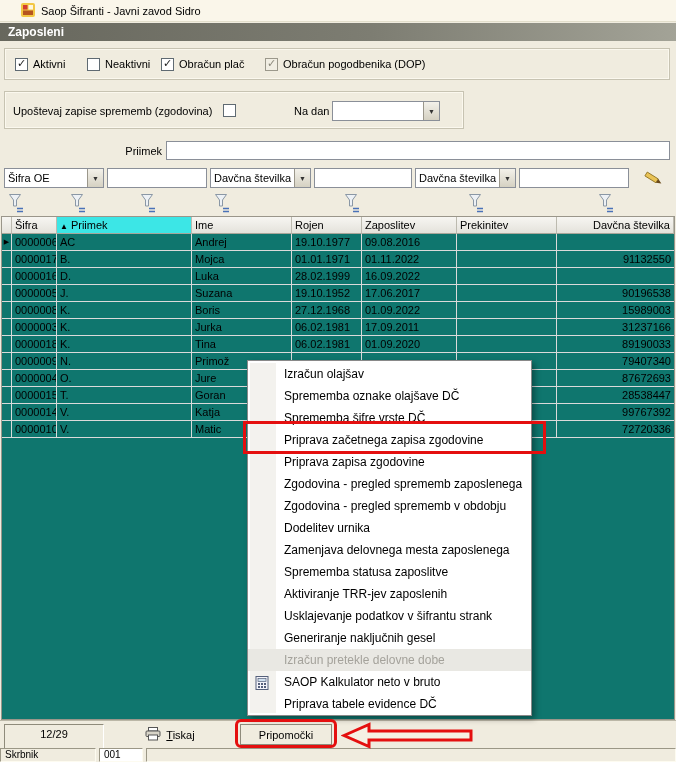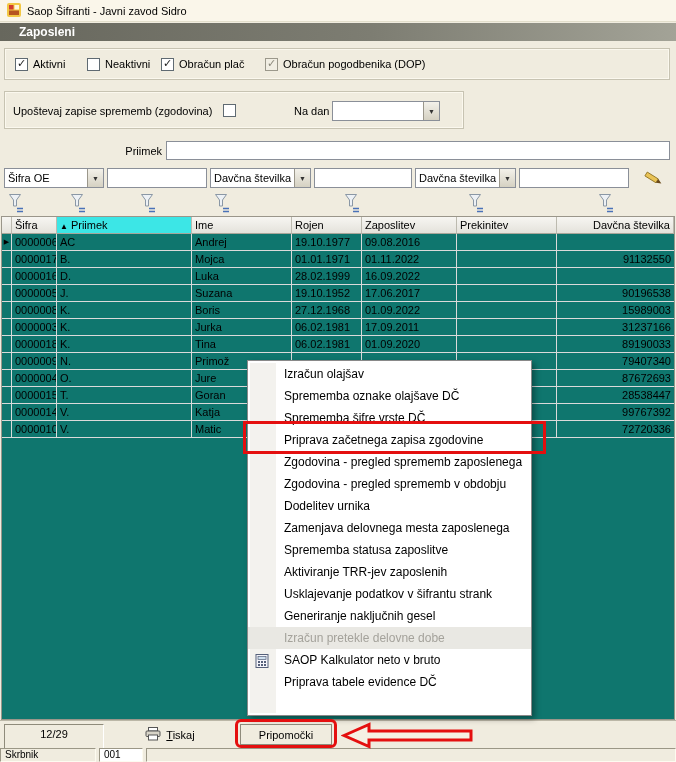--- a/index.html
+++ b/index.html
@@ -1,24 +1,24 @@
 <!DOCTYPE html>
 <html style="--red: #E40F0F; --cyan: #3CE6E6;"><head>
 <meta charset="utf-8">
 <style>
   *{box-sizing:border-box;margin:0;padding:0}
   body{margin:0;background:#6f6f6f;font-family:"Liberation Sans","DejaVu Sans",sans-serif}
   .window{position:relative;width:676px;height:762px;background:#F0ECDF;overflow:hidden;font-size:11px;color:#000}
 
   
-  .titlebar{position:absolute;left:0;top:0;width:676px;height:22px;background:#FAF6EA;display:flex;align-items:center;gap:6px;padding-left:7px;border-bottom:1px solid #E2DECB}
+  .titlebar{position:absolute;left:0;top:0;width:676px;height:22px;background:#FAF6EA;display:flex;align-items:center;gap:6px;padding-left:21px;border-bottom:1px solid #E2DECB}
   .title-text{font-size:11px}
 
   
-  .section-header{position:absolute;left:0;top:23px;width:676px;height:18px;background:linear-gradient(to right,#67675D,#7D7D72 55%,#A3A397);color:#fff;font-weight:bold;font-size:12px;line-height:18px;padding-left:19px}
+  .section-header{position:absolute;left:0;top:23px;width:676px;height:18px;background:linear-gradient(to right,#67675D,#7D7D72 55%,#A3A397);color:#fff;font-weight:bold;font-size:12px;line-height:18px;padding-left:8px}
 
   
   .groupbox{position:absolute;border:1px solid #C7C3B2;box-shadow:inset 0 0 0 1px #FBF8EE}
   .gb1{left:4px;top:48px;width:666px;height:32px}
   .gb2{left:4px;top:91px;width:460px;height:38px}
 
   .cb-field{position:absolute;top:9px;display:flex;gap:5px;height:14px}
   .cb{display:inline-block;width:13px;height:13px;background:#fff;border:1px solid #5F6A72;position:relative;flex:none}
   .cb.checked::after{content:"✓";position:absolute;left:1px;top:-2px;font-size:11px;font-weight:bold;color:#1b1b1b}
   .cb.disabled{background:#F1EEE3;border-color:#9B988B}
@@ -333,20 +333,21 @@
           <div class="tcell c7">72720336</div>
         </div>
       </div>
   </div>
 
   <div class="context-menu">
       <div class="menu-item"><span>Izračun olajšav</span></div>
       <div class="menu-item"><span>Sprememba oznake olajšave DČ</span></div>
       <div class="menu-item"><span>Sprememba šifre vrste DČ</span></div>
       <div class="menu-item"><span>Priprava začetnega zapisa zgodovine</span></div>
+      <div class="menu-item"><span>Priprava zapisa zgodovine</span></div>
       <div class="menu-item"><span>Zgodovina - pregled sprememb zaposlenega</span></div>
       <div class="menu-item"><span>Zgodovina - pregled sprememb v obdobju</span></div>
       <div class="menu-item"><span>Dodelitev urnika</span></div>
       <div class="menu-item"><span>Zamenjava delovnega mesta zaposlenega</span></div>
       <div class="menu-item"><span>Sprememba statusa zaposlitve</span></div>
       <div class="menu-item"><span>Aktiviranje TRR-jev zaposlenih</span></div>
       <div class="menu-item"><span>Usklajevanje podatkov v šifrantu strank</span></div>
       <div class="menu-item"><span>Generiranje naključnih gesel</span></div>
       <div class="menu-item disabled"><span>Izračun pretekle delovne dobe</span></div>
       <div class="menu-item"><span class="menu-icon"><svg width="14" height="14" viewBox="0 0 14 14">

